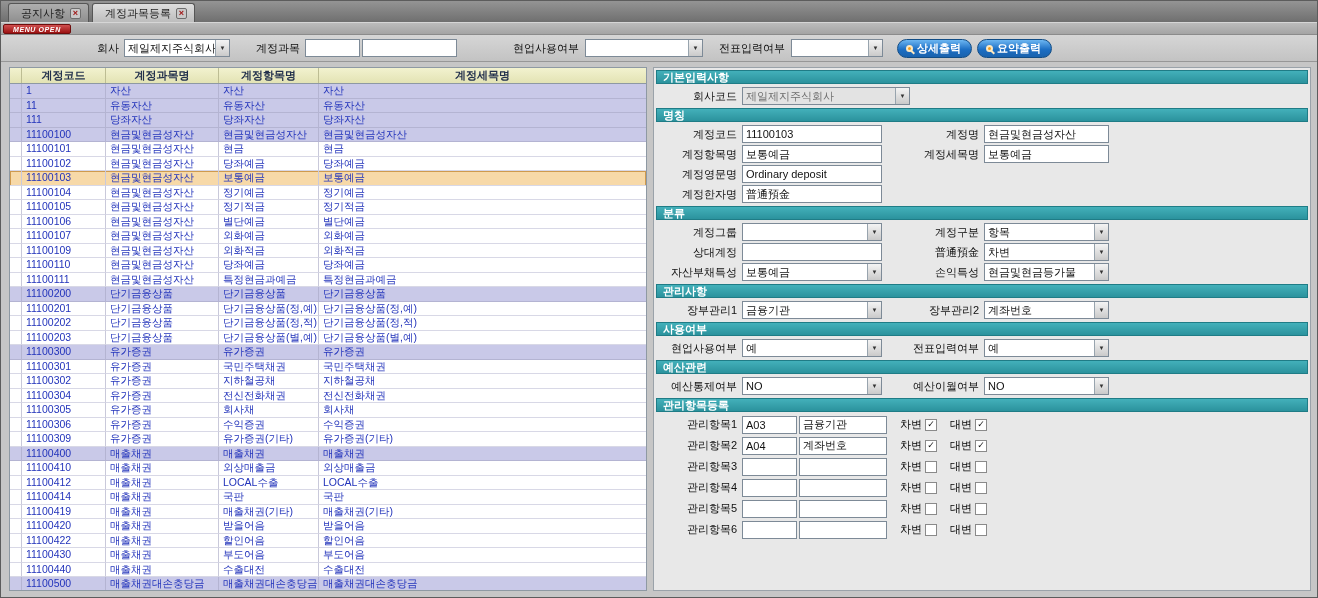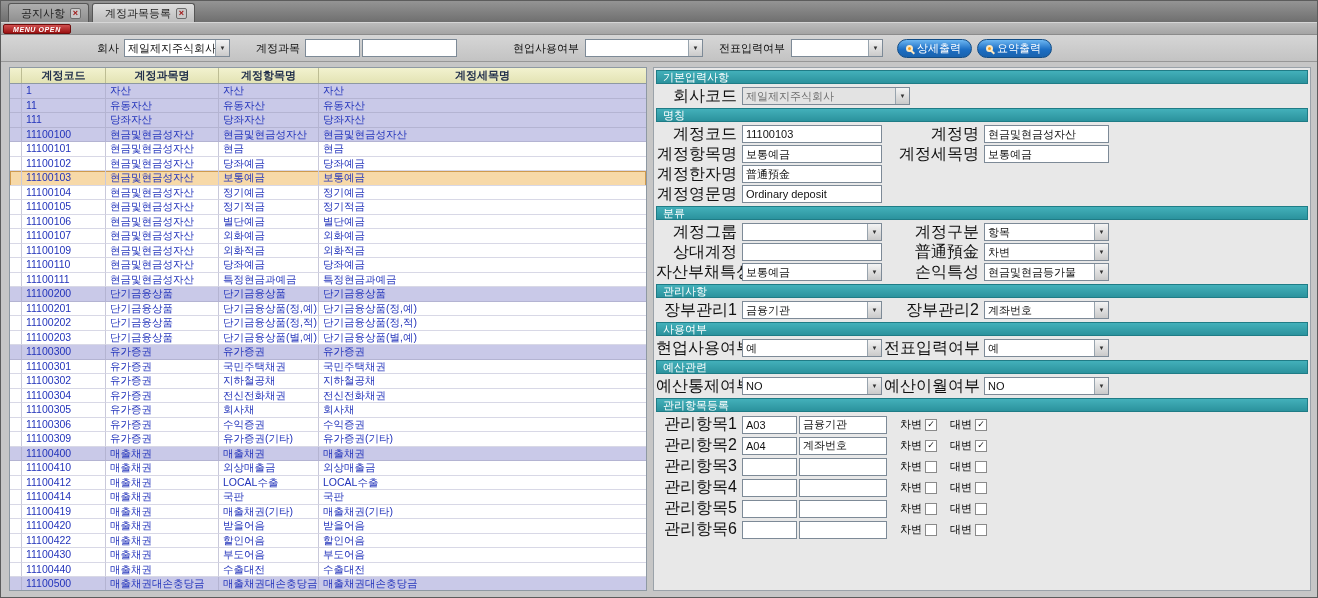--- a/index.html
+++ b/index.html
@@ -19,43 +19,43 @@
 .tlabel{white-space:nowrap}
 .ml84{margin-left:96px}.ml26{margin-left:26px}.ml56{margin-left:56px}.ml16{margin-left:16px}.ml14{margin-left:14px}.ml6{margin-left:6px}.ml5{margin-left:5px}.ml2{margin-left:2px}
 .tinput{height:18px;background:#fff;border:1px solid #7d8a97;font-size:11px;padding:0 3px;font-family:inherit;color:#111;display:inline-flex;align-items:center}
 input.tinput{display:inline-block}
 .w55{width:55px}.w95{width:95px}
 .dd{height:18px;background:#fff;border:1px solid #7d8a97;display:flex;align-items:center;font-size:11px;color:#111;cursor:pointer}
 .dd-val{flex:1;padding:0 3px;white-space:nowrap;overflow:hidden}
 .dd-btn{width:14px;align-self:stretch;flex:none;background:linear-gradient(#f4f4f4,#cacaca);border-left:1px solid #98a4ae;font-size:6px;color:#333;display:flex;align-items:center;justify-content:center}
 .dd.disabled{background:#e3e3e3;color:#6f6f6f}
 .w106{width:106px}.w118{width:118px}.w92{width:92px}.w168{width:168px}
-.pbtn{height:19px;border-radius:10px;background:linear-gradient(#6cb6f2,#1d6fc4 55%,#1a62ad);border:1px solid #124d85;color:#fff;font-size:11px;font-weight:normal;display:flex;align-items:center;gap:4px;padding:0 10px 0 8px;cursor:pointer;white-space:nowrap}
+.pbtn{height:19px;border-radius:10px;background:linear-gradient(#6cb6f2,#1d6fc4 55%,#1a62ad);border:1px solid #124d85;color:#fff;font-size:11px;font-weight:bold;display:flex;align-items:center;gap:4px;padding:0 10px 0 8px;cursor:pointer;white-space:nowrap}
 .mag{width:7px;height:7px;border:2px solid #ffe9c0;border-radius:50%;background:#f0a020;position:relative;flex:none}
 .mag:after{content:"";position:absolute;right:-4px;bottom:-3px;width:5px;height:2px;background:#ffe9c0;transform:rotate(42deg)}
 
 .main{flex:1;display:flex;padding:5px 6px 6px 8px;overflow:hidden}
 .gridwrap{width:638px;flex:none;display:flex;flex-direction:column}
 .gridhead{display:flex;height:17px;background:linear-gradient(#f2f2cf,#e3e3b4);border:1px solid #8e99a3;flex:none}
 .gh{font-size:11px;font-weight:bold;color:#22304c;display:flex;align-items:center;justify-content:center;border-right:1px solid #bdbd93;overflow:hidden}
 .gh.c3{border-right:none}
 .gridbody{border:1px solid #8e99a3;border-top:none;flex:1;overflow:hidden;background:#fdfdfd}
 .grid-row{display:flex;height:14.5px;background:#fff;cursor:pointer}
 .grid-row.group{background:#c9c9e8}
 .grid-row.selected{background:#f7d9a8;box-shadow:inset 0 0 0 1px #cf9a4e}
 .cell{font-size:10.5px;color:#2233bb;line-height:13.4px;padding:0 4px;border-right:1px solid #c9c9da;border-bottom:1px solid #d8d8e6;white-space:nowrap;overflow:hidden}
 .grid-row.group .cell{border-bottom-color:#b4b4d2;border-right-color:#b4b4d2}
 .gutter{width:12px;flex:none;padding:0}
 .c0{width:84px;flex:none}.c1{width:113px;flex:none}.c2{width:100px;flex:none}.c3{flex:1;border-right:none}
 
 .panel{flex:1;margin-left:6px;background:#e8e8e8;border:1px solid #9aa2a9;padding:0 2px 2px;overflow:hidden}
-.sec{height:14px;line-height:13px;background:linear-gradient(#43b0ba,#2b929d);border:1px solid #1f7c86;color:#fff;font-size:11px;font-weight:normal;padding-left:6px;margin:2px 0}
+.sec{height:14px;line-height:13px;background:linear-gradient(#43b0ba,#2b929d);border:1px solid #1f7c86;color:#fff;font-size:11px;font-weight:bold;padding-left:6px;margin:2px 0}
 .prow{display:flex;align-items:center;height:20px}
 .item-row{height:21px}
-.pl{width:86px;flex:none;text-align:right;padding-right:5px;font-size:16px;color:#101010;white-space:nowrap}
+.pl{width:86px;flex:none;text-align:right;padding-right:5px;font-size:11px;color:#101010;white-space:nowrap}
 .pl2{width:100px;margin-left:2px}
 .wL{width:140px;flex:none}
 .wR{width:125px;flex:none}
 .icode{width:55px;flex:none}
 .iname{width:88px;flex:none;margin-left:2px}
 .cblabel{font-size:11px;margin-left:13px;margin-right:3px;white-space:nowrap}
 .checkbox{width:12px;height:12px;background:#fff;border:1px solid #8a8a8a;display:inline-flex;align-items:center;justify-content:center;font-size:9px;line-height:9px;color:#161616;flex:none;cursor:pointer}
 </style>
 </head>
 <body>
@@ -383,26 +383,26 @@
         <div class="pl pl2">계정명</div>
         <input class="tinput wR" value="현금및현금성자산" style="">
       </div>
       <div class="prow">
         <div class="pl">계정항목명</div>
         <input class="tinput wL" value="보통예금" style="">
         <div class="pl pl2">계정세목명</div>
         <input class="tinput wR" value="보통예금" style="">
       </div>
       <div class="prow">
+        <div class="pl">계정영문명</div>
+        <input class="tinput wL" value="Ordinary deposit" style="">
+      </div>
+      <div class="prow">
         <div class="pl">계정한자명</div>
         <input class="tinput wL" value="普通預金" style="">
-      </div>
-      <div class="prow">
-        <div class="pl">계정영문명</div>
-        <input class="tinput wL" value="Ordinary deposit" style="">
       </div>
 
       <div class="sec">분류</div>
       <div class="prow">
         <div class="pl">계정그룹</div>
         <div class="dd wL">
           <span class="dd-val"></span>
           <span class="dd-btn">▼</span>
         </div>
         <div class="pl pl2">계정구분</div>

